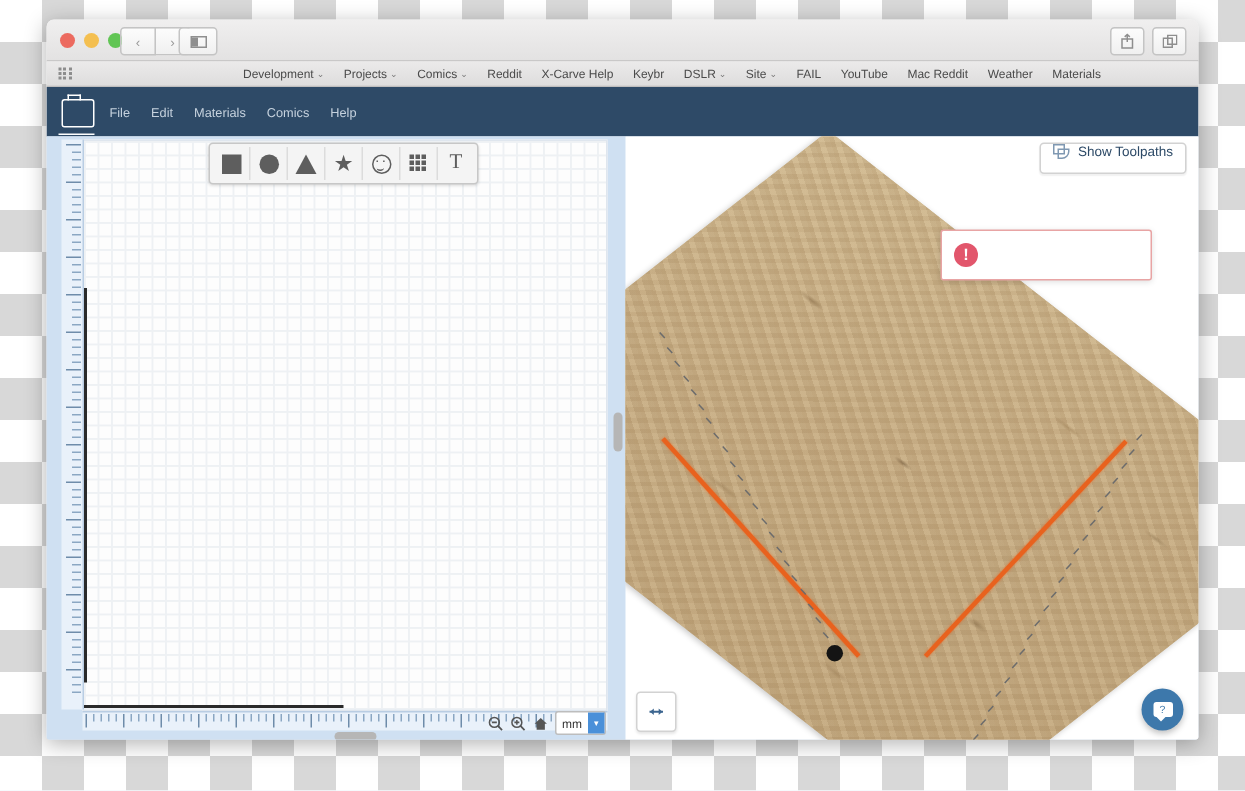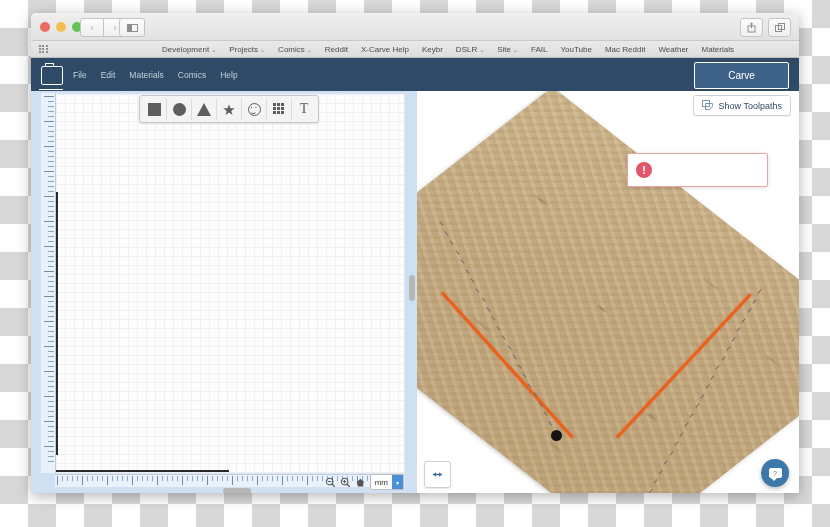--- a/index.html
+++ b/index.html
@@ -448,21 +448,21 @@
   }
 
   .toolpaths-btn {
     position: absolute;
     right: 8px; top: 4px;
     height: 19px;
     background: #ffffff;
     border: 1px solid #d2d2d2;
     border-radius: 3px;
     display: flex;
-    align-items: center;
+    align-items: flex-start;
     gap: 5px;
     padding: 0 8px;
     font-size: 9px;
     color: #2d4a67;
     box-shadow: 0 1px 1px rgba(0,0,0,0.06);
   }
   .tp-icon {
     width: 12px; height: 11px;
     position: relative;
   }
@@ -655,21 +655,20 @@
     <div class="easel-icon"></div>
     <div class="title-block">
       <div class="menus">
         <div class="menu-item">File</div>
         <div class="menu-item">Edit</div>
         <div class="menu-item">Materials</div>
         <div class="menu-item">Comics</div>
         <div class="menu-item">Help</div>
       </div>
     </div>
-    <div class="carve-btn">Carve</div>
   </div>
 
   <div class="app-body">
 
     <div class="canvas-panel">
 
       <div class="grid-area"></div>
 
       <div class="ruler-v" id="rulerV">
           <div class="tick major" style="top: 3px;"></div>

